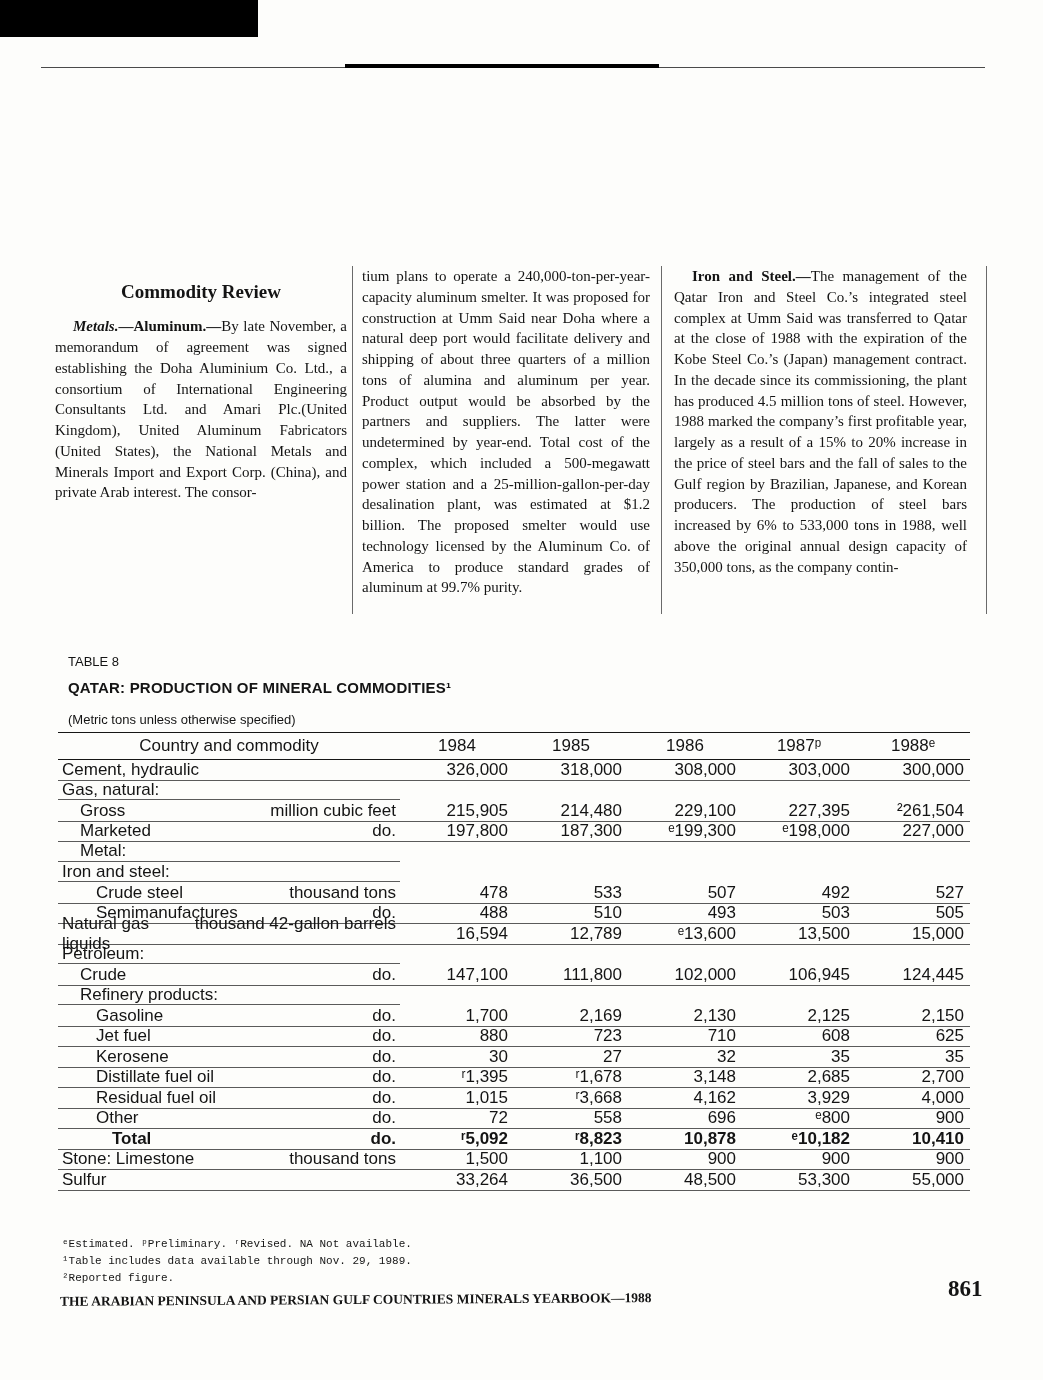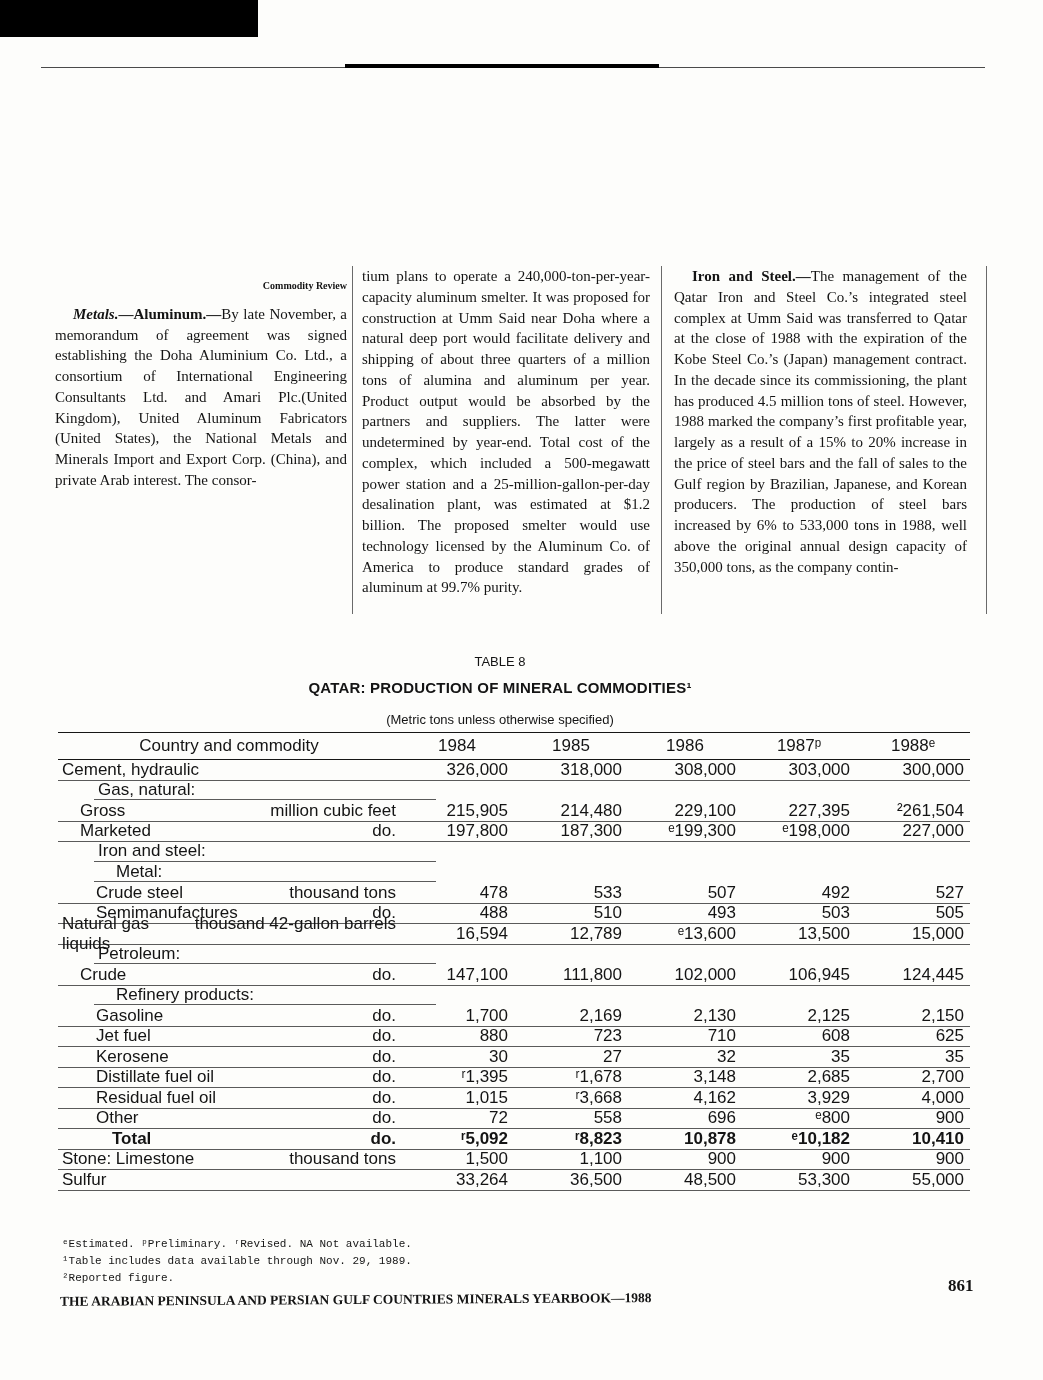--- a/index.html
+++ b/index.html
@@ -18,61 +18,61 @@
   .vrule { position:absolute; top:266px; height:348px; width:1px; background:#6a6a6a; }
   .vr1 { left:352px; }
   .vr2 { left:661px; }
   .vr3 { left:986px; }
 
   .col { position:absolute; top:266px; font-size:15px; line-height:1.385; text-align:justify; }
   .col1 { left:55px;  width:292px; }
   .col2 { left:362px; width:288px; }
   .col3 { left:674px; width:293px; }
   .col p { margin:0; }
-  .heading { font-weight:bold; font-size:10px; margin:13px 0 11px 0; text-align:right; }
+  .heading { font-weight:bold; font-size:19px; margin:13px 0 11px 0; text-align:center; }
   .indent { text-indent:18px; }
   .lead-bi { font-weight:bold; font-style:italic; }
   .lead-b { font-weight:bold; }
 
-  .tcenter { position:absolute; left:44px; width:912px; text-align:center; font-family:"Liberation Sans", sans-serif; }
+  .tcenter { position:absolute; left:68px; width:912px; text-align:left; font-family:"Liberation Sans", sans-serif; }
   .table-label { top:654px; font-size:13px; }
   .table-title { top:679px; font-size:15px; font-weight:bold; letter-spacing:.2px; }
   .table-subtitle { top:712px; font-size:13px; }
 
   .dtable {
     position:absolute; left:58px; top:732px; width:912px;
     font-family:"Liberation Sans", sans-serif; font-size:17px;
     border-top:1.5px solid #161616;
   }
   .thead { display:flex; align-items:center; height:27px; border-bottom:1px solid #161616; }
   .stubh { flex:0 0 342px; text-align:center; }
   .yh { flex:0 0 114px; text-align:center; }
 
   .trow { display:flex; align-items:center; height:20.5px; border-bottom:1px solid #5a5a5a; }
   .trow.section { border-bottom:1px solid transparent; }
-  .trow.section .stub { border-bottom:1px solid #5a5a5a; height:100%; align-items:center;margin-left:36px; }
+  .trow.section .stub { border-bottom:1px solid #5a5a5a; height:100%; align-items:center; }
   .stub { flex:0 0 342px; display:flex; align-items:baseline; }
   .rlabel { flex:1 1 auto; text-align:left; }
   .runit { flex:0 0 auto; text-align:right; padding-right:4px; }
   .ind0 { padding-left:4px; }
   .ind1 { padding-left:22px; }
   .ind2 { padding-left:38px; }
   .ind3 { padding-left:54px; }
   .vcell { flex:0 0 114px; text-align:right; padding-right:6px; }
   .trow.bold { font-weight:bold; }
 
   .footnotes {
     position:absolute; left:62px; top:1236px;
     font-family:Liberation Mono, monospace; font-size:11px; line-height:1.55; text-align:left;
   }
   .footer-left {
     position:absolute; left:60px; top:1292px;
     font-size:13.5px; font-weight:bold; transform:rotate(-0.35deg);
   }
-  .page-num { position:absolute; left:948px; top:1276px; font-size:17px; font-weight:bold; }
+  .page-num { position:absolute; left:948px; top:1276px; font-size:23px; font-weight:bold; }
 </style>
 </head>
 <body>
 
 <div class="topbar"></div>
 <div class="toprule"></div>
 <div class="toprule-thick"></div>
 
 <div class="vrule vr1"></div>
 <div class="vrule vr2"></div>
@@ -141,32 +141,32 @@
           <span class="rlabel">Marketed</span>
           <span class="runit">do.</span>
         </div>
         <div class="vcell">197,800</div>
         <div class="vcell">187,300</div>
         <div class="vcell">ᵉ199,300</div>
         <div class="vcell">ᵉ198,000</div>
         <div class="vcell">227,000</div>
       </div>
       <div class="trow section">
+        <div class="stub ind1">
+          <span class="rlabel">Metal:</span>
+        </div>
+        <div class="vcell"></div>
+        <div class="vcell"></div>
+        <div class="vcell"></div>
+        <div class="vcell"></div>
+        <div class="vcell"></div>
+      </div>
+      <div class="trow section">
         <div class="stub ind0">
           <span class="rlabel">Iron and steel:</span>
-        </div>
-        <div class="vcell"></div>
-        <div class="vcell"></div>
-        <div class="vcell"></div>
-        <div class="vcell"></div>
-        <div class="vcell"></div>
-      </div>
-      <div class="trow section">
-        <div class="stub ind1">
-          <span class="rlabel">Metal:</span>
         </div>
         <div class="vcell"></div>
         <div class="vcell"></div>
         <div class="vcell"></div>
         <div class="vcell"></div>
         <div class="vcell"></div>
       </div>
       <div class="trow">
         <div class="stub ind2">
           <span class="rlabel">Crude steel</span>

